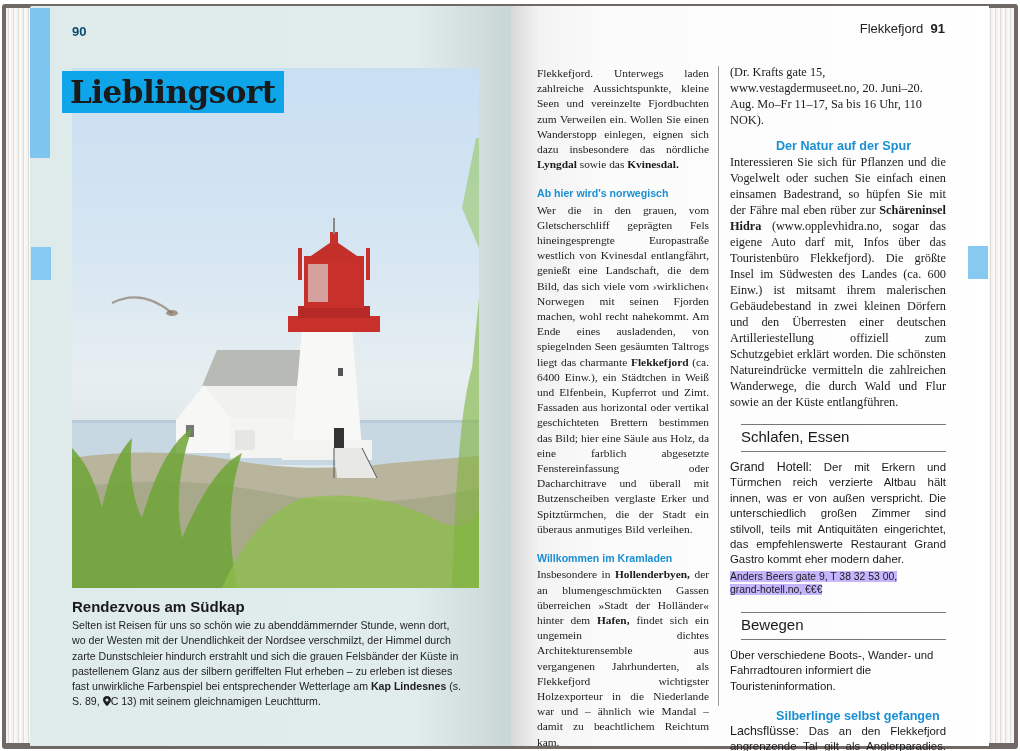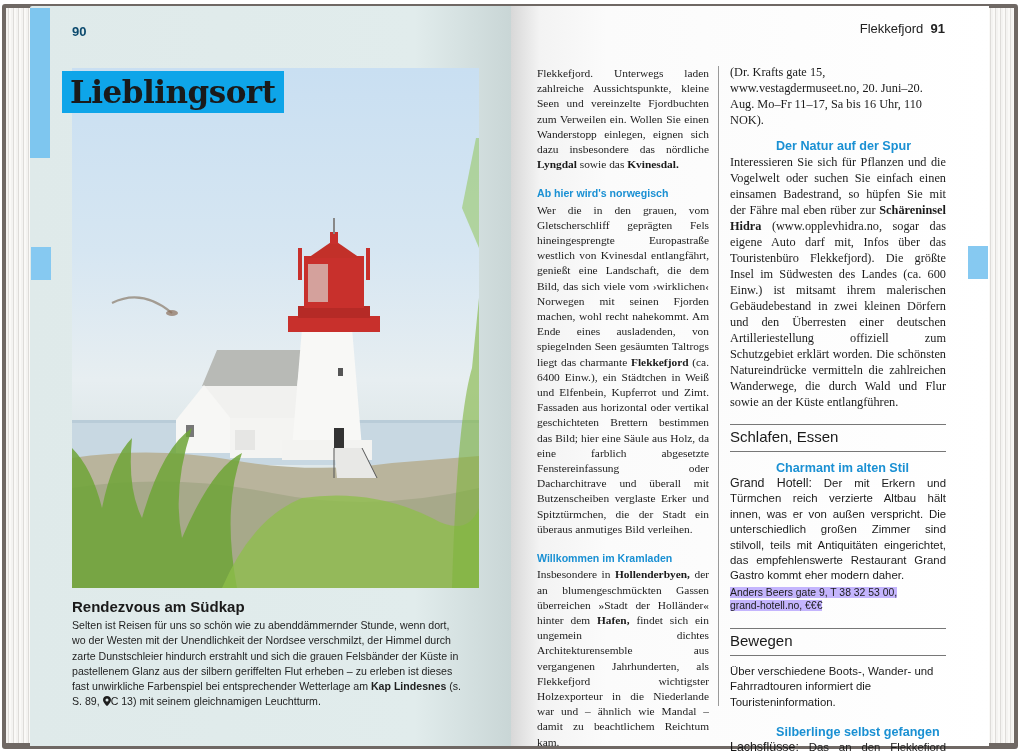--- a/index.html
+++ b/index.html
@@ -48,21 +48,21 @@
   .col2 { left: 730px; top: 64px; width: 216px; font-size: 12.3px; line-height: 16px; text-align: justify; }
   .col p { margin: 0; }
   .col b { font-weight: bold; margin-top: 12px; }
   .indent { text-indent: 12px; }
   .subhead { font-family: "Liberation Sans", sans-serif; font-weight: bold; color: #1a90d3; }
   .col1 .subhead { font-size: 10.6px; margin-top: 14px; margin-bottom: 1px; }
   .col2 .subhead { font-size: 12.6px; margin-top: 10px; margin-bottom: 0; padding-left: 46px; }
   .col-divider { position: absolute; left: 718px; top: 66px; width: 1px; height: 640px; background: #9a9a9a; }
 
   .section-head { font-family: "Liberation Sans", sans-serif; font-size: 15px; color: #1a1a1a;
-    border-top: 1.5px solid #777; border-bottom: 1.5px solid #777; padding: 4px 0 6px 0; margin: 14px 0 8px 0; text-align: left; }
+    border-top: 1.5px solid #777; border-bottom: 1.5px solid #777; padding: 4px 0 6px 0; margin: 14px 0 8px 11px; text-align: left; }
   .sans { font-family: "Liberation Sans", sans-serif; font-size: 11.4px; line-height: 15.4px; }
   .sans b { font-weight: normal; font-size: 12.4px; }
   .info-line { font-family: "Liberation Sans", sans-serif; font-size: 10.4px; line-height: 13px; text-align: left; }
   .info-line span { background: #c4b5fd; }
 </style>
 </head>
 <body>
 
 <div class="cover"></div>
 <div class="edge-left"></div>
@@ -144,21 +144,20 @@
 
 <div class="col-divider"></div>
 
 <div class="col col2">
   <p style="text-align:left;">(Dr. Krafts gate 15, www.vestagdermuseet.no, 20. Juni–20. Aug. Mo–Fr 11–17, Sa bis 16 Uhr, 110 NOK).</p>
 
   <div class="subhead">Der Natur auf der Spur</div>
   <p><span>Interessieren Sie sich für Pflanzen und die Vogelwelt oder suchen Sie einfach einen einsamen Badestrand, so hüpfen Sie mit der Fähre mal eben rüber zur </span><b>Schäreninsel Hidra</b><span> (www.opplevhidra.no, sogar das eigene Auto darf mit, Infos über das Touristenbüro Flekkefjord). Die größte Insel im Südwesten des Landes (ca. 600 Einw.) ist mitsamt ihrem malerischen Gebäudebestand in zwei kleinen Dörfern und den Überresten einer deutschen Artilleriestellung offiziell zum Schutzgebiet erklärt worden. Die schönsten Natureindrücke vermitteln die zahlreichen Wanderwege, die durch Wald und Flur sowie an der Küste entlangführen.</span></p>
 
   <div class="section-head">Schlafen, Essen</div>
-  <div class="subhead" style="margin-top:0;">Charmant im alten Stil</div>
   <p class="sans"><b>Grand Hotell:</b><span> Der mit Erkern und Türmchen reich verzierte Altbau hält innen, was er von außen verspricht. Die unterschiedlich großen Zimmer sind stilvoll, teils mit Antiquitäten eingerichtet, das empfehlenswerte Restaurant Grand Gastro kommt eher modern daher.</span></p>
   <div class="info-line" style="margin-top:2px;">
     <span>Anders Beers gate 9, T 38 32 53 00,</span><br>
     <span>grand-hotell.no, €€€</span>
   </div>
 
   <div class="section-head" style="margin-top:16px;">Bewegen</div>
   <p class="sans" style="text-align:left;">Über verschiedene Boots-, Wander- und Fahrradtouren informiert die Touristeninformation.</p>
   <div class="subhead" style="margin-top:14px;">Silberlinge selbst gefangen</div>
   <p class="sans"><b>Lachsflüsse:</b><span> Das an den Flekkefjord angrenzende Tal gilt als Anglerparadies. Die Kvina und Litleåna, die es durchfließen,</span></p>

